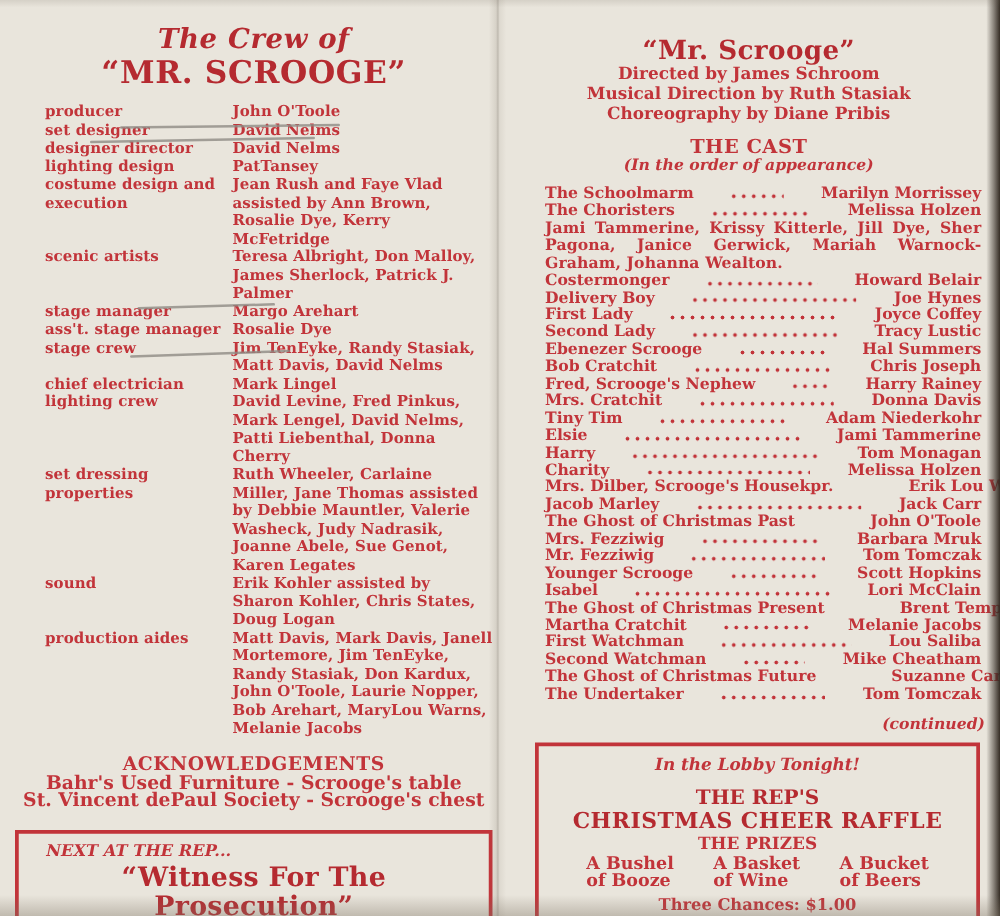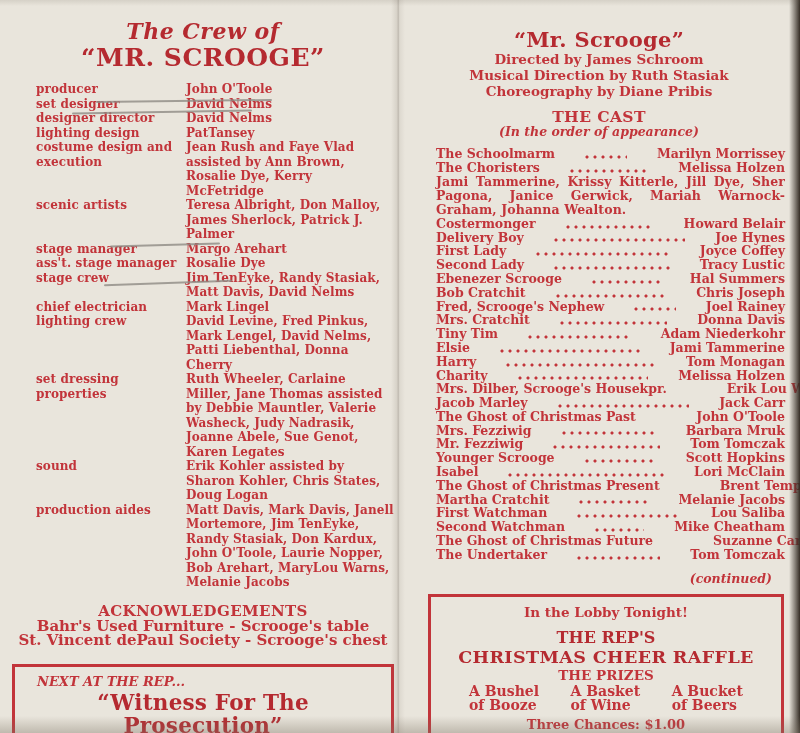--- a/index.html
+++ b/index.html
@@ -67,24 +67,24 @@
   .rp-cast-head{font-size:15.5px;margin-top:9px;letter-spacing:.4px;}
   .rp-cast-sub{font-size:12.5px;font-style:italic;line-height:13px;}
 
   .cast{margin-top:9px;margin-left:28px;margin-right:5px;}
   .cast-row{display:flex;align-items:flex-end;font-size:12.5px;line-height:13.8px;gap:25px;}
   .cast-role{white-space:nowrap;}
   .cast-name{white-space:nowrap;}
   .leader{flex:1;height:4px;margin:0 5px;transform:translateY(-2px);
     background:radial-gradient(circle at 2px 2px,var(--red) 1.3px,rgba(0,0,0,0) 1.8px) 0 0/8px 4px repeat-x;}
   .choristers{font-size:12.5px;line-height:14px;text-align:justify;letter-spacing:.1px;}
-  .continued{font-size:12.5px;font-style:italic;text-align:right;margin-top:9px;padding-right:18px;}
+  .continued{font-size:12.5px;font-style:italic;text-align:right;margin-top:9px;padding-right:2px;}
 
   .raffle-box{margin-top:8px;margin-left:20px;margin-right:6px;padding:7px 10px 8px;text-align:center;}
-  .raffle-lobby{font-size:13.5px;}
+  .raffle-lobby{font-size:13.5px;font-style:italic;}
   .raffle-rep{font-size:16px;margin-top:8px;color:var(--red-deep);}
   .raffle-title{font-size:17.5px;letter-spacing:.4px;color:var(--red-deep);}
   .raffle-prizes-head{font-size:13.5px;}
   .prizes{display:flex;justify-content:space-between;padding:1px 28px 0;}
   .prize{font-size:14px;line-height:14px;white-space:pre-line;text-align:left;}
   .raffle-chances{font-size:13px;margin-top:5px;line-height:15px;}
   .raffle-drawing{font-size:13px;line-height:15px;}
 </style>
 </head>
 <body>
@@ -252,21 +252,21 @@
 
           <div class="cast-row">
             <span class="cast-role">Bob Cratchit</span>
             <span class="leader"></span>
             <span class="cast-name">Chris Joseph</span>
           </div>
 
           <div class="cast-row">
             <span class="cast-role">Fred, Scrooge's Nephew</span>
             <span class="leader"></span>
-            <span class="cast-name">Joel Rainey</span>
+            <span class="cast-name">Harry Rainey</span>
           </div>
 
           <div class="cast-row">
             <span class="cast-role">Mrs. Cratchit</span>
             <span class="leader"></span>
             <span class="cast-name">Donna Davis</span>
           </div>
 
           <div class="cast-row">
             <span class="cast-role">Tiny Tim</span>

